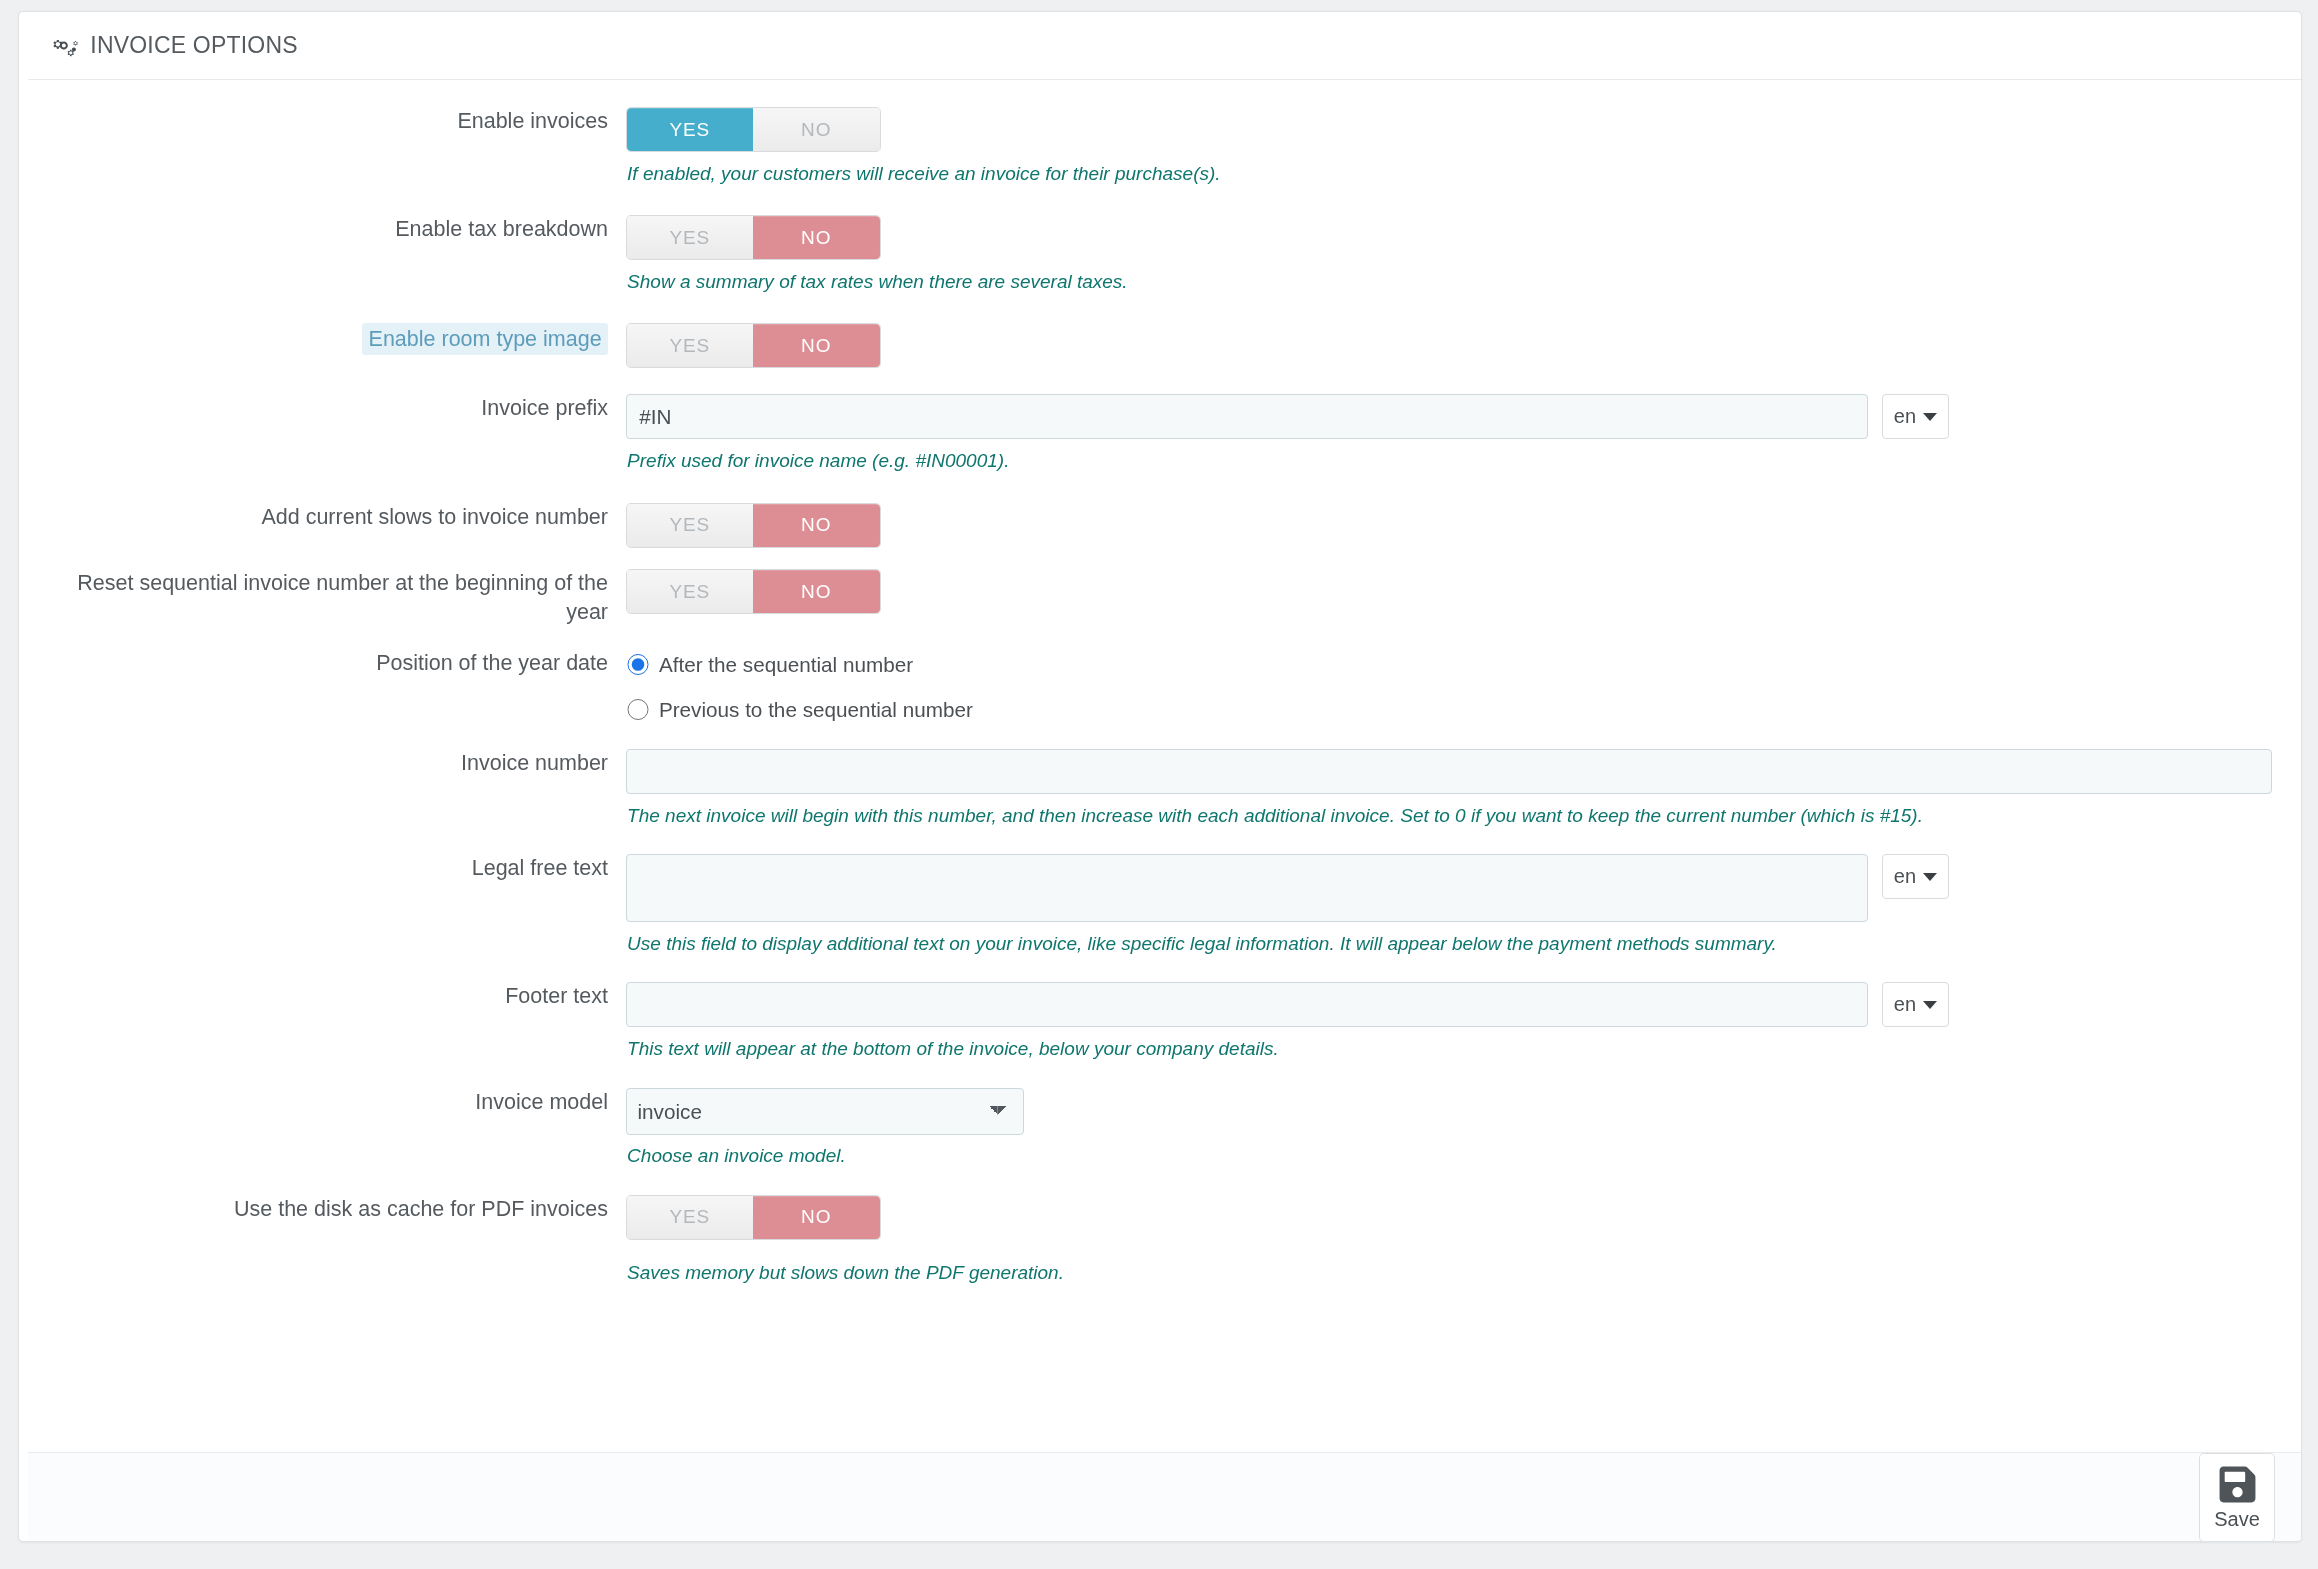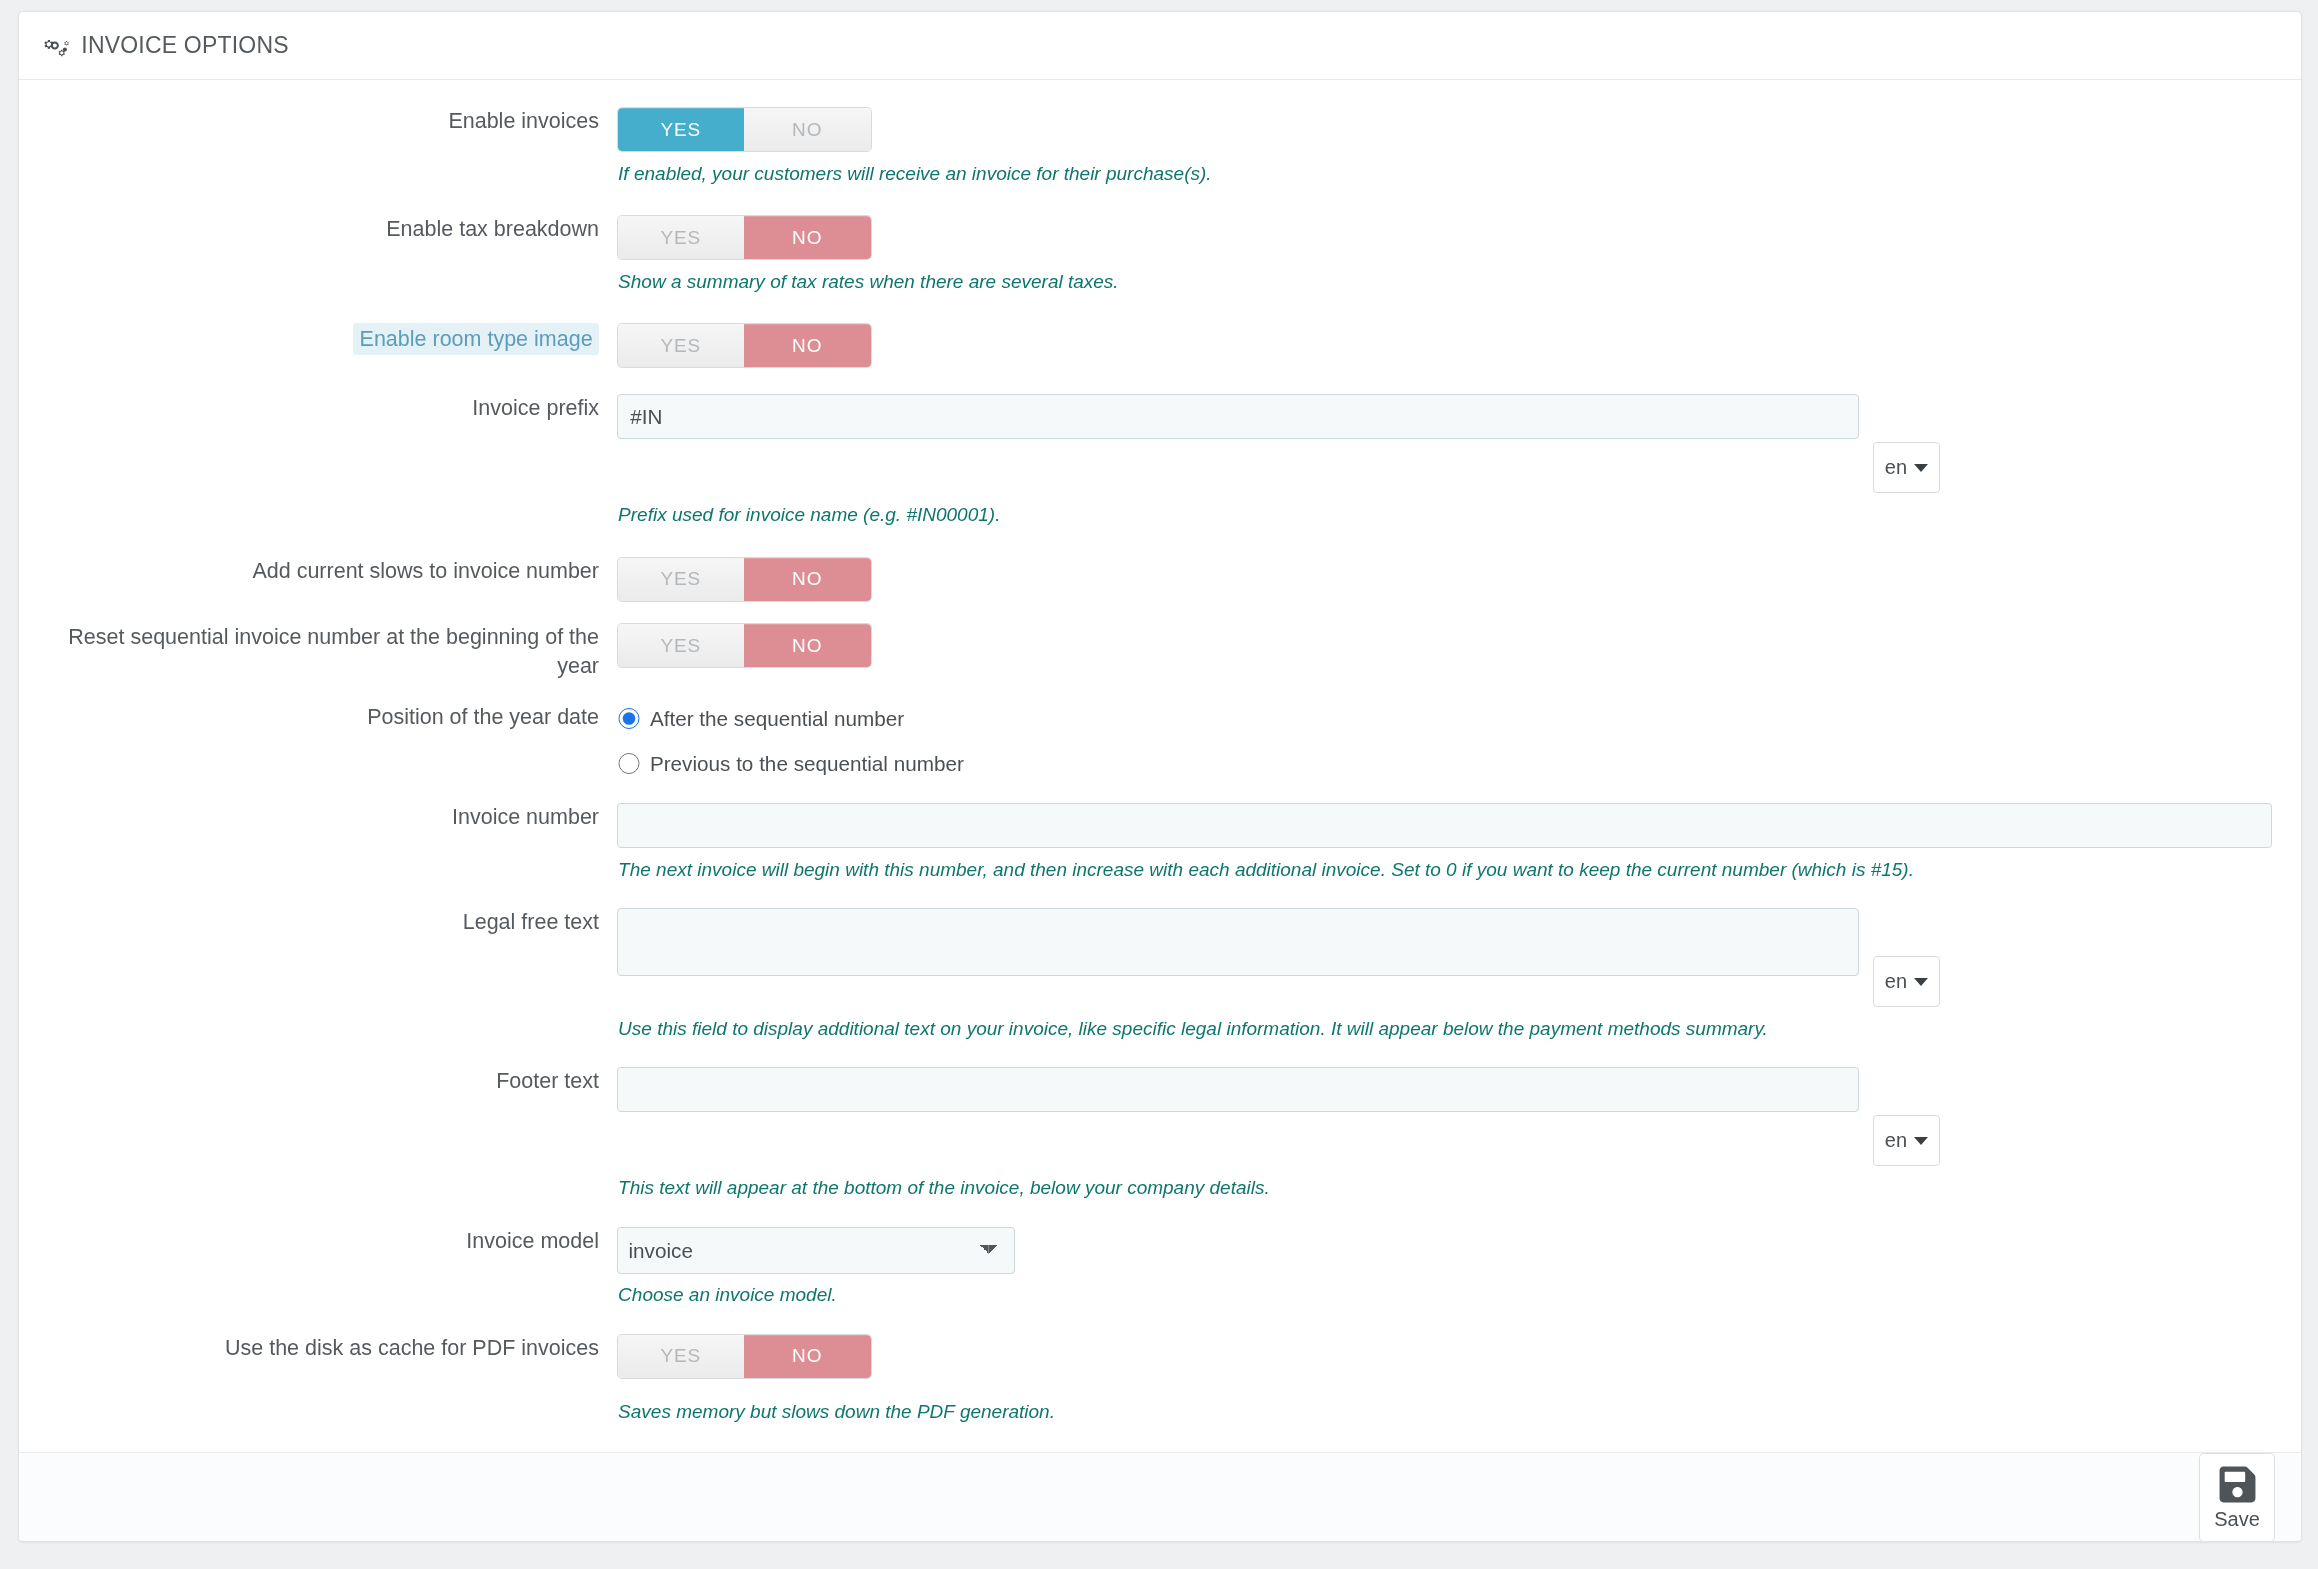--- a/index.html
+++ b/index.html
@@ -20,20 +20,21 @@
 
   .panel {
     background: #ffffff;
     border: 0.8px solid #dfe3e6;
     border-radius: 4.8px;
     box-shadow: 0 0.8px 1.6px rgba(0,0,0,0.06);
     overflow: hidden;
     height: 1531px;
     display: flex;
     flex-direction: column;
+    padding-left: 9px;
   }
 
   
   .panel-head {
     height: 68px;
     display: flex;
     align-items: center;
     padding: 0 25.5px;
     border-bottom: 0.8px solid #e8eaec;
     flex: 0 0 auto;
@@ -161,35 +162,34 @@
     font-size: 20.7px;
     color: #4a4f54;
     padding: 9.5px 12.7px;
     resize: none;
     font-family: "Liberation Sans", sans-serif;
     outline: none;
   }
 
   .lang-btn {
     margin-left: 14.3px;
-    height: 51px;
+    height: 45px;
     min-width: 67px;
     background: #ffffff;
     border: 0.8px solid #d8dcdf;
     border-radius: 4px;
     display: inline-flex;
     align-items: center;
     justify-content: center;
     gap: 7.2px;
     font-size: 20px;
     color: #4a4f54;
     cursor: pointer;
     padding: 0 11px;
     flex: 0 0 auto;
-    margin-top: 48px;
   }
   .caret {
     width: 0; height: 0;
     border-left: 7.2px solid transparent;
     border-right: 7.2px solid transparent;
     border-top: 8.7px solid #3a3f44;
     display: inline-block;
   }
 
   

